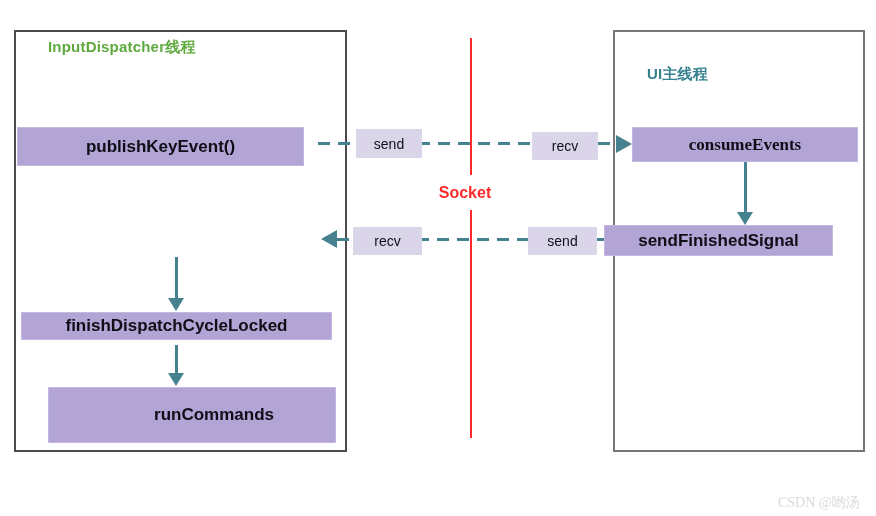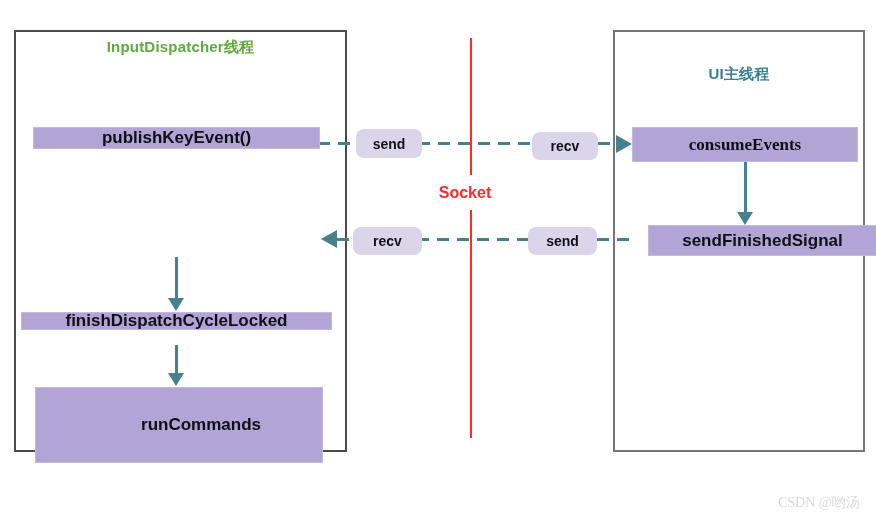--- a/index.html
+++ b/index.html
@@ -4,35 +4,35 @@
 <style>
   html,body{margin:0;padding:0;background:#fff;}
   #canvas{
     position:relative;width:876px;height:516px;background:#ffffff;
     font-family:"Liberation Sans",sans-serif;overflow:hidden;
   }
   .panel{position:absolute;background:#fff;}
   .panel.left{left:14px;top:30px;width:329px;height:418px;border:2px solid #4a4a4a;}
   .panel.right{left:613px;top:30px;width:248px;height:418px;border:2px solid #767676;}
   .panel-title{
-    position:absolute;top:6px;left:0;width:100%;text-align:center;
-    font-weight:bold;font-size:15px;letter-spacing:.2px;
+    position:absolute;top:6px;left:0;width:100%;
+    font-weight:bold;font-size:15px;letter-spacing:.2px;padding-left:32px;
   }
   .panel.left .panel-title{color:var(--left_title,#5faa3e);}
   .panel.right .panel-title{color:var(--right_title,#35808e);margin-top:27px;}
   .node{
     position:absolute;background:var(--node_fill,#b2a4d4);
     display:flex;align-items:center;justify-content:center;flex-direction:column;
     font-weight:bold;font-size:17px;color:#0e0e16;border:1px solid #c3b9e0;
     box-sizing:border-box;z-index:3;line-height:1.25;
   }
   .chip{
     position:absolute;background:var(--chip_fill,#dbd5ea);
     display:flex;align-items:center;justify-content:center;
-    font-weight:bold;font-size:14px;color:#101018;z-index:4;border-radius:8px;
+    font-weight:normal;font-size:14px;color:#101018;z-index:4;
   }
   .hdash{
     position:absolute;height:3px;z-index:2;
     background:repeating-linear-gradient(90deg,var(--arrow,#45818e) 0 12px,transparent 12px 20px);
   }
   .vline{position:absolute;width:3px;background:var(--arrow,#45818e);z-index:2;}
   .arrow-right{
     position:absolute;width:0;height:0;z-index:4;
     border-left:16px solid var(--arrow,#45818e);
     border-top:9px solid transparent;border-bottom:9px solid transparent;
@@ -86,24 +86,24 @@
 
   <div class="vline" style="left:744px;top:162px;height:52px;"></div>
   <div class="arrow-down" style="left:737px;top:212px;"></div>
 
   <div class="vline" style="left:175px;top:257px;height:43px;"></div>
   <div class="arrow-down" style="left:168px;top:298px;"></div>
 
   <div class="vline" style="left:175px;top:345px;height:30px;"></div>
   <div class="arrow-down" style="left:168px;top:373px;"></div>
 
-  <div class="node" style="left:33px;top:127px;width:287px;height:22px;">publishKeyEvent()</div>
-  <div class="node" style="left:21px;top:312px;width:311px;height:18px;">finishDispatchCycleLocked</div>
-  <div class="node" style="left:35px;top:387px;width:288px;height:76px;padding-left:44px;">
+  <div class="node" style="left:17px;top:127px;width:287px;height:39px;">publishKeyEvent()</div>
+  <div class="node" style="left:21px;top:312px;width:311px;height:28px;">finishDispatchCycleLocked</div>
+  <div class="node" style="left:48px;top:387px;width:288px;height:56px;padding-left:44px;">
     <span>runCommands</span>
   </div>
 
   <div class="node" style="left:632px;top:127px;width:226px;height:35px;font-family:Liberation Serif, serif;">consumeEvents</div>
-  <div class="node" style="left:648px;top:225px;width:229px;height:31px;">sendFinishedSignal</div>
+  <div class="node" style="left:604px;top:225px;width:229px;height:31px;">sendFinishedSignal</div>
 
   <div id="watermark">CSDN @哟汤</div>
 
 </div>
 
 </body></html>

